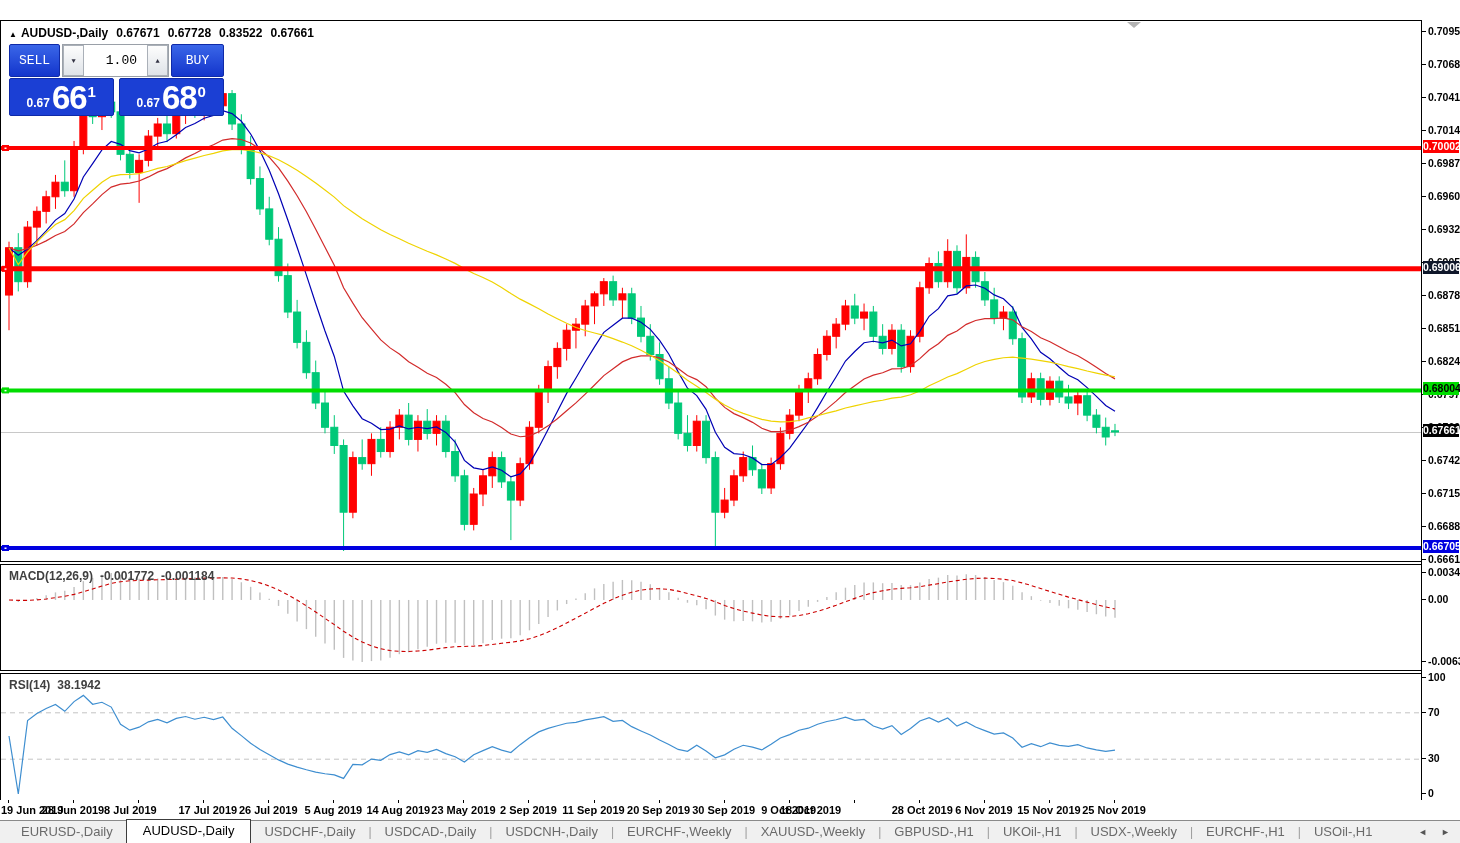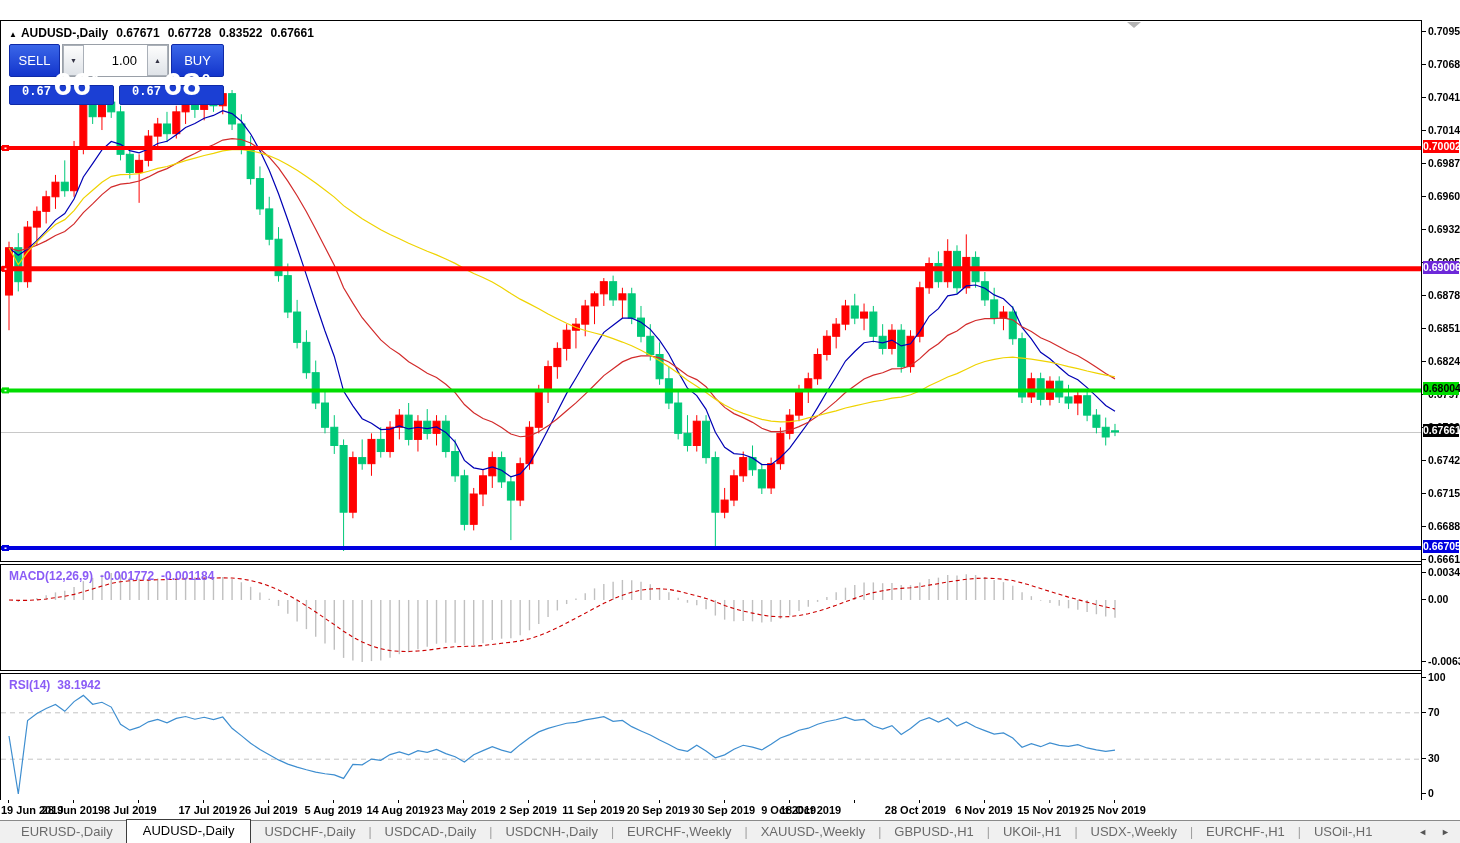--- a/index.html
+++ b/index.html
@@ -14,40 +14,40 @@
   .tf-sep{width:1px;height:14px;background:#c9c9c9;border-right:1px solid #ffffff;margin:0 4px;}
 
   
   #chart-col{position:absolute;left:0;top:20px;width:1421px;height:780px;background:#fff;}
   .pane{position:absolute;left:0;background:#fff;border-left:1px solid #000;}
   #pane-main{top:0;width:1420px;height:540px;border-top:1px solid #000;border-bottom:1px solid #000;}
   #pane-macd{top:544px;width:1420px;height:105px;border-top:1px solid #000;border-bottom:1px solid #000;}
   #pane-rsi{top:653px;width:1420px;height:126px;border-top:1px solid #000;border-bottom:1px solid #000;}
   svg{position:absolute;left:0;top:0;}
 
-  .pane-label{position:absolute;left:8px;top:4px;font-size:12px;font-weight:700;color:#8b5cf6;z-index:5;}
+  .pane-label{position:absolute;left:8px;top:4px;font-size:12px;font-weight:700;color:#404040;z-index:5;}
   .pane-label span{margin-right:7px;}
 
   
   #ohlc-header{position:absolute;left:8px;top:5px;font-size:12px;font-weight:700;color:#000;z-index:6;}
   #ohlc-header span{margin-right:8px;}
   #ohlc-header .tri{font-size:8px;margin-right:4px;}
 
   
   #trade-panel{position:absolute;left:8px;top:23px;width:215px;z-index:7;}
-  #tp-row1{display:flex;height:33px;}
+  #tp-row1{display:flex;height:33px;font-family:Liberation Mono, monospace;}
   .tp-btn{background:linear-gradient(#3a66e8,#1335cc);border:1px solid #0f2aa8;color:#fff;
           font-size:13px;display:flex;align-items:center;justify-content:center;border-radius:2px;cursor:pointer;}
   #sell-btn{width:49px;}
   #buy-btn{width:51px;margin-left:2px;}
   #vol-spin{display:flex;flex:1;margin-left:2px;margin-right:0;border:1px solid #9aa0a8;background:#fff;}
   .spin-btn{width:19px;background:linear-gradient(#fdfdfd,#dfe3e8);border:1px solid #aab0b8;color:#334;
             font-size:7px;display:flex;align-items:center;justify-content:center;cursor:pointer;}
   #vol-value{flex:1;font-size:13px;color:#000;display:flex;align-items:center;justify-content:flex-end;padding-right:10px;}
-  #tp-row2{display:flex;height:20px;margin-top:8px;font-family:Liberation Mono, monospace;}
+  #tp-row2{display:flex;height:38px;margin-top:1px;}
   .px-box{background:#1b3fd4;border:1px solid #0f2aa8;color:#fff;display:flex;align-items:flex-end;
           justify-content:center;border-radius:2px;padding-bottom:1px;}
   #sell-px{width:104px;}
   #buy-px{width:105px;margin-left:5px;}
   .px-small{font-size:12px;font-weight:700;margin:0 2px 4px 0;}
   .px-big{font-size:33px;font-weight:700;line-height:33px;letter-spacing:-1px;}
   .px-sup{font-size:15px;font-weight:700;margin:0 0 14px 1px;}
 
   
   #axis-col{position:absolute;left:1421px;top:20px;width:39px;height:780px;background:#fff;border-left:1px solid #000;}
@@ -543,21 +543,21 @@
       <div class="tick-label" style="top: 400.885px;">0.67695</div>
       <div class="tick-mark" style="top: 439.642px;"></div>
       <div class="tick-label" style="top: 433.642px;">0.67425</div>
       <div class="tick-mark" style="top: 473.005px;"></div>
       <div class="tick-label" style="top: 467.005px;">0.67150</div>
       <div class="tick-mark" style="top: 505.761px;"></div>
       <div class="tick-label" style="top: 499.761px;">0.66880</div>
       <div class="tick-mark" style="top: 538.517px;"></div>
       <div class="tick-label" style="top: 532.517px;">0.66610</div>
       <div class="hl-label" style="top: 120px; background: rgb(255, 0, 0); color: rgb(255, 255, 255);">0.70002</div>
-      <div class="hl-label" style="top: 240.835px; background: #6d28d9; color: rgb(255, 255, 255);">0.69006</div>
+      <div class="hl-label" style="top: 240.835px; background: #0f172a; color: rgb(255, 255, 255);">0.69006</div>
       <div class="hl-label" style="top: 362.397px; background: rgb(0, 221, 0); color: rgb(0, 0, 0);">0.68004</div>
       <div class="hl-label" style="top: 519.992px; background: rgb(0, 0, 224); color: rgb(255, 255, 255);">0.66705</div>
       <div class="hl-label" style="top: 404.01px; background: rgb(0, 0, 0); color: rgb(255, 255, 255);">0.67661</div>
       <div class="tick-mark" style="top: 552px;"></div>
       <div class="tick-label" style="top: 546px;">0.00349</div>
       <div class="tick-mark" style="top: 578.961px;"></div>
       <div class="tick-label" style="top: 572.961px;">0.00</div>
       <div class="tick-mark" style="top: 641px;"></div>
       <div class="tick-label" style="top: 635px;">-0.00637</div>
       <div class="tick-mark" style="top: 657px;"></div>
@@ -593,21 +593,21 @@
       <div class="d-label" style="left: 559.528px; width: 68px; text-align: center;">11 Sep 2019</div>
       <div class="d-tick" style="left: 658.587px;"></div>
       <div class="d-label" style="left: 624.587px; width: 68px; text-align: center;">20 Sep 2019</div>
       <div class="d-tick" style="left: 723.646px;"></div>
       <div class="d-label" style="left: 689.646px; width: 68px; text-align: center;">30 Sep 2019</div>
       <div class="d-tick" style="left: 788.704px;"></div>
       <div class="d-label" style="left: 754.704px; width: 68px; text-align: center;">9 Oct 2019</div>
       <div class="d-tick" style="left: 853.763px;"></div>
       <div class="d-label" style="left: 780px; width: 68px; text-align: left;">18 Oct 2019</div>
       <div class="d-tick" style="left: 918.822px;"></div>
-      <div class="d-label" style="left: 884.822px; width: 68px; text-align: left;">28 Oct 2019</div>
+      <div class="d-label" style="left: 884.822px; width: 68px; text-align: right;">28 Oct 2019</div>
       <div class="d-tick" style="left: 983.88px;"></div>
       <div class="d-label" style="left: 949.88px; width: 68px; text-align: center;">6 Nov 2019</div>
       <div class="d-tick" style="left: 1048.94px;"></div>
       <div class="d-label" style="left: 1014.94px; width: 68px; text-align: center;">15 Nov 2019</div>
       <div class="d-tick" style="left: 1114px;"></div>
       <div class="d-label" style="left: 1080px; width: 68px; text-align: center;">25 Nov 2019</div>
     </div>
 
   <div id="tab-bar">
 

